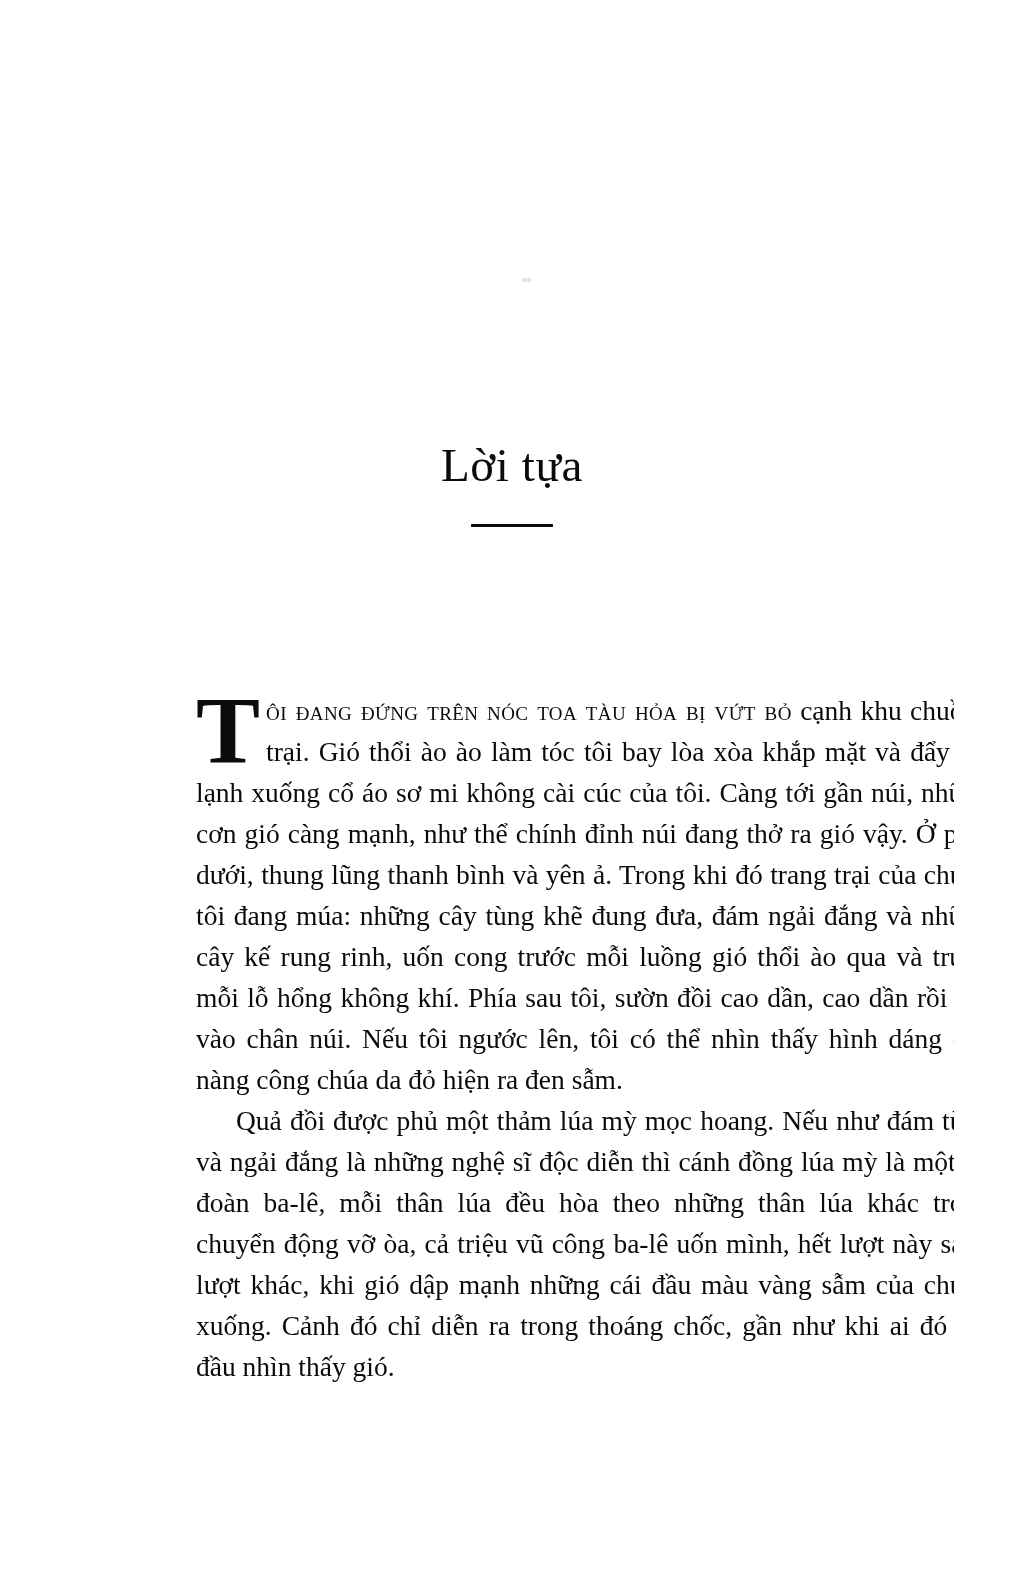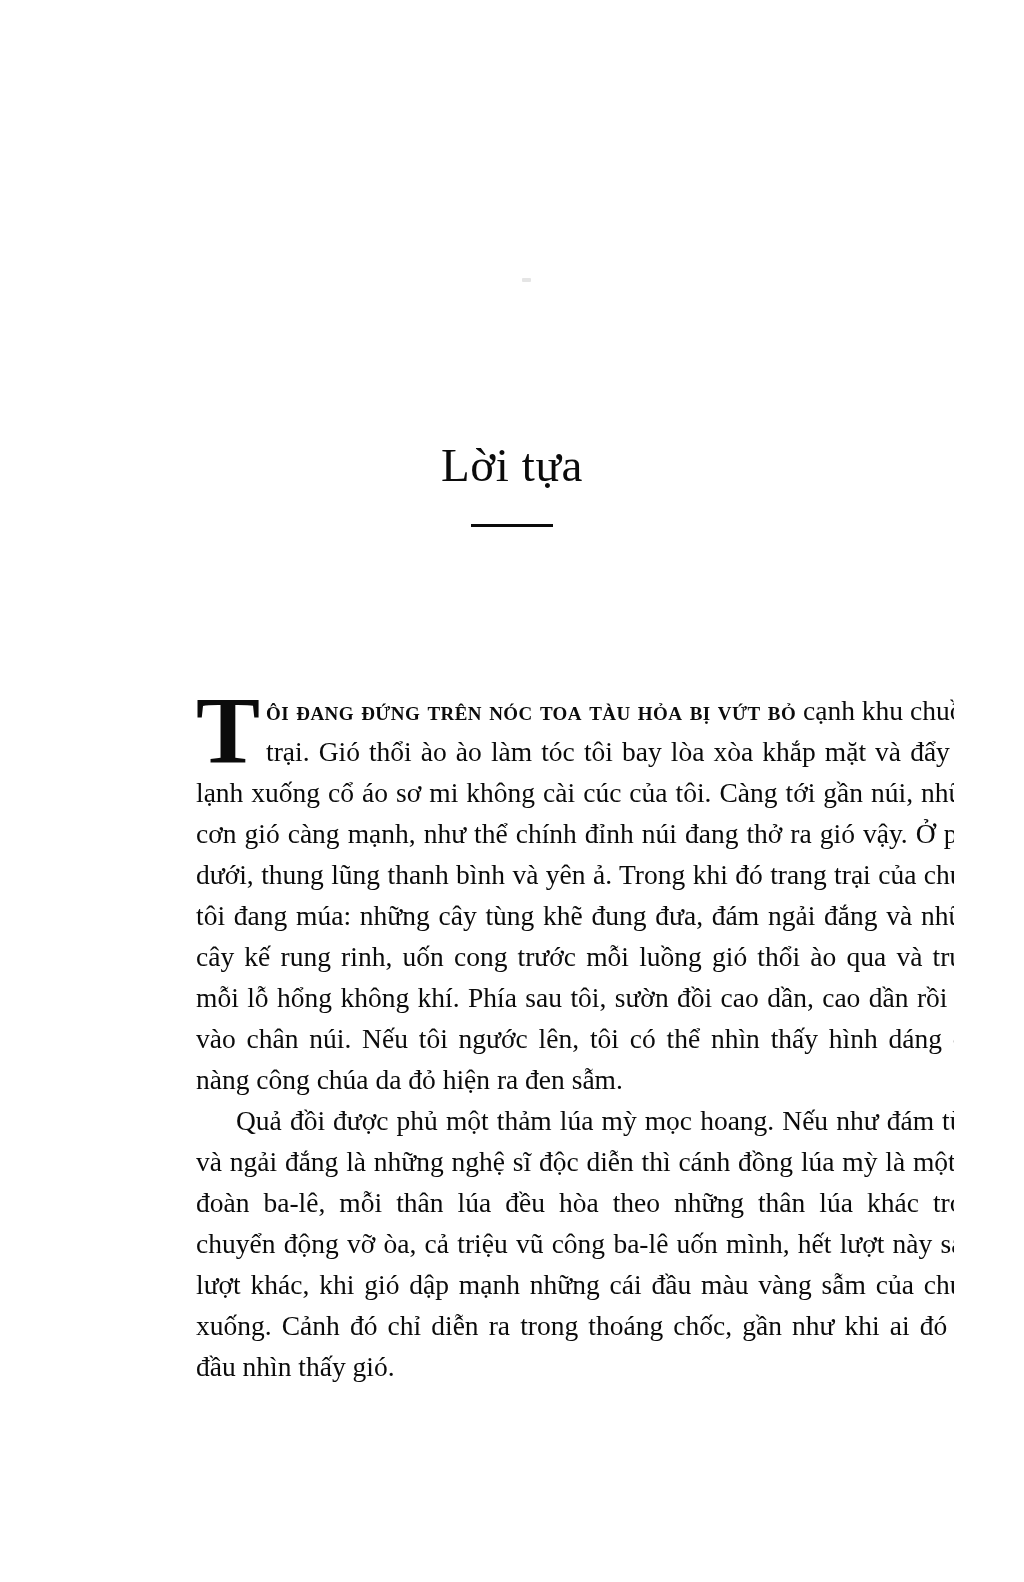--- a/index.html
+++ b/index.html
@@ -90,21 +90,20 @@
     font-weight: 700;
     margin: 6px 6px 0 0;
     padding: 0;
     color: #0b0b0b;
   }
 
   .smallcaps {
     font-variant: small-caps;
     text-transform: lowercase;
     letter-spacing: 0.4px;
-    font-weight: bold;
   }
 </style>
 </head>
 <body>
 
 <div class="page">
 
   <div class="scan-speck"></div>
 
   <div class="chapter-head">

